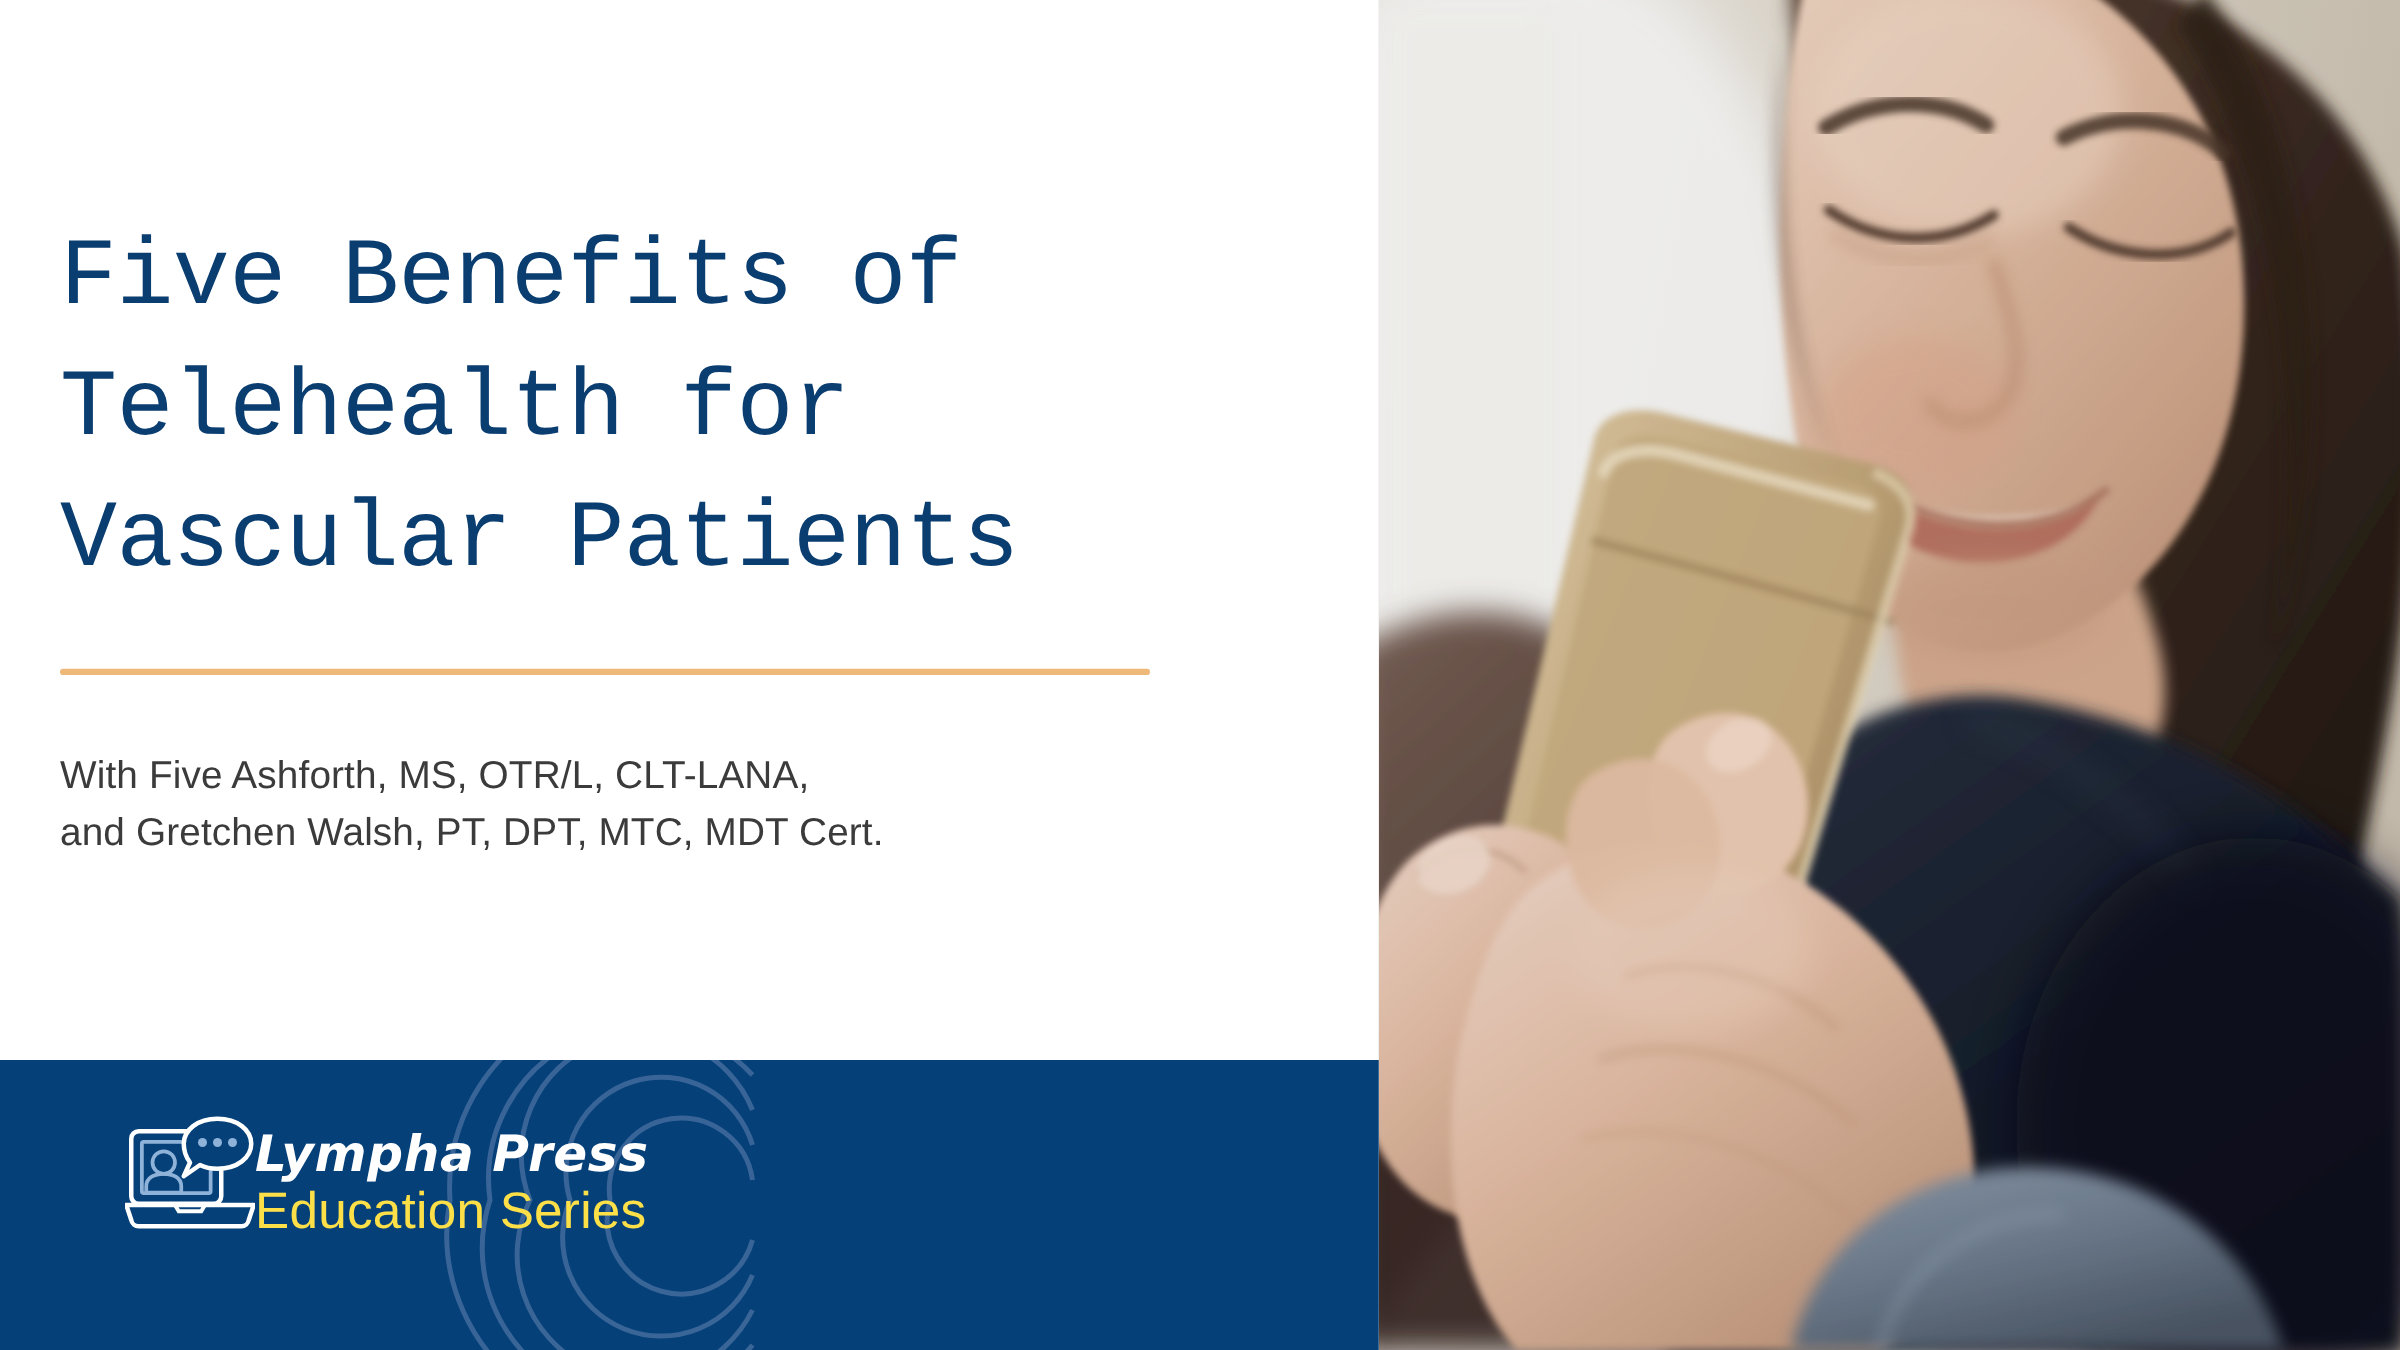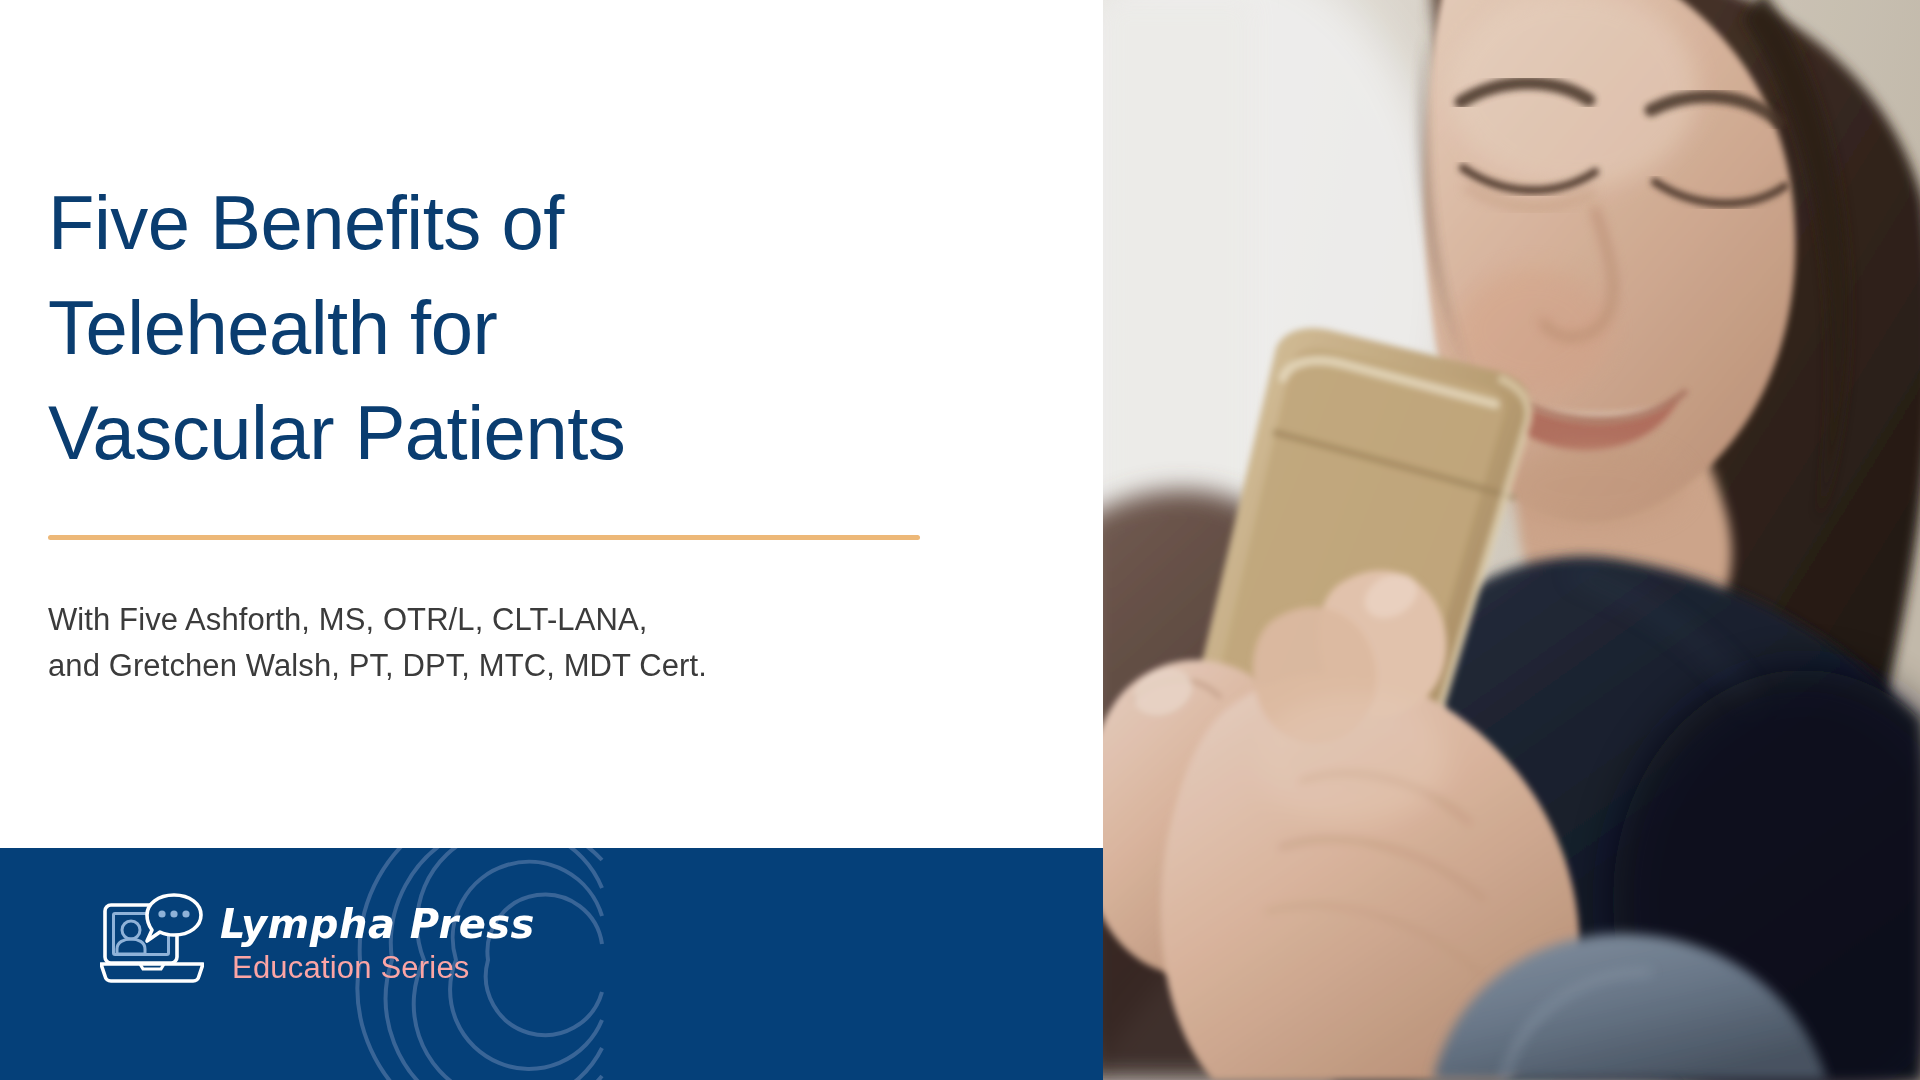--- a/index.html
+++ b/index.html
@@ -33,21 +33,21 @@
 
   .title-block {
     position: absolute;
     left: 48px;
     top: 170px;
     width: 880px;
   }
 
   .slide-title {
     margin: 0;
-    font-family: Liberation Sans, sans-serif;
+    font-family: Liberation Mono, monospace;
     font-size: 76px;
     line-height: 105px;
     font-weight: 400;
     letter-spacing: -0.5px;
     color: #0A3D70;
     white-space: pre-line;
   }
 
   .gold-divider {
     position: absolute;
@@ -94,21 +94,20 @@
     height: 320px;
     pointer-events: none;
   }
 
   .logo-wrap {
     position: absolute;
     left: 100px;
     top: 44px;
     display: flex;
     align-items: flex-start;
-    gap: 16px;
     z-index: 2;
   }
 
   .laptop-icon {
     width: 104px;
     height: 100px;
     flex: none;
   }
 
   .logo-text {
@@ -123,27 +122,26 @@
     font-size: 40px;
     font-weight: 700;
     font-style: italic;
     color: #ffffff;
     letter-spacing: 0.5px;
     line-height: 44px;
   }
 
   .brand-sub {
     font-family: "Liberation Sans", sans-serif;
-    font-size: 31px;
+    font-size: 41px;
     font-weight: 400;
-    color: #fca5a5;
+    color: #fde047;
     letter-spacing: 0.2px;
     line-height: 40px;
     margin-top: 2px;
-    margin-left: 12px;
   }
 
   
   .photo {
     position: absolute;
     left: 1103px;
     top: 0;
     width: 817px;
     height: 1080px;
     overflow: hidden;

